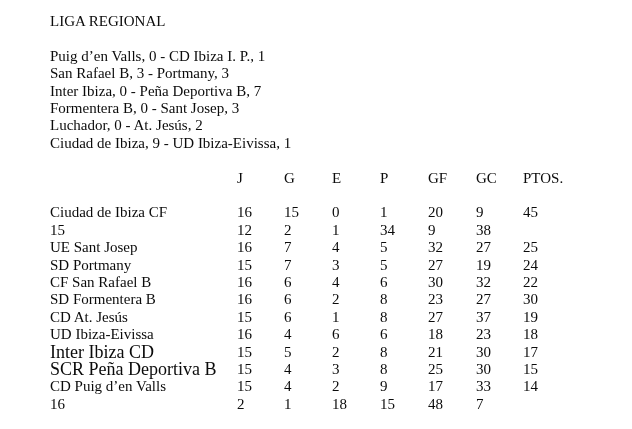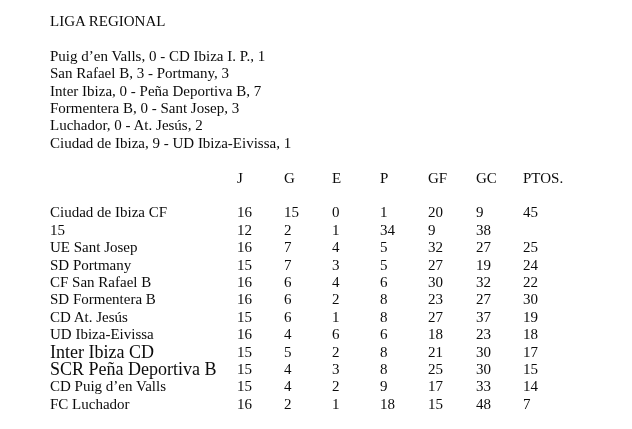--- a/index.html
+++ b/index.html
@@ -197,21 +197,20 @@
       <div class="cell">15</div>
       <div class="cell">4</div>
       <div class="cell">2</div>
       <div class="cell">9</div>
       <div class="cell">17</div>
       <div class="cell">33</div>
       <div class="cell">14</div>
     </div>
 
     <div class="row">
-      <div class="cell">FC Luchador</div>
       <div class="cell">16</div>
       <div class="cell">2</div>
       <div class="cell">1</div>
       <div class="cell">18</div>
       <div class="cell">15</div>
       <div class="cell">48</div>
       <div class="cell">7</div>
     </div>
 
   </div>

